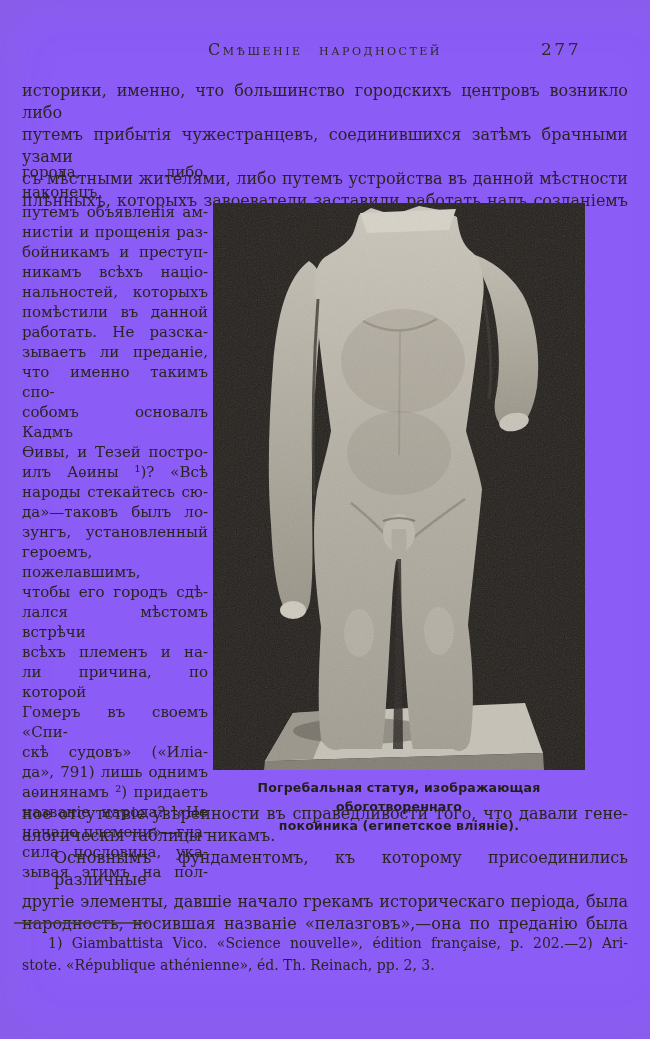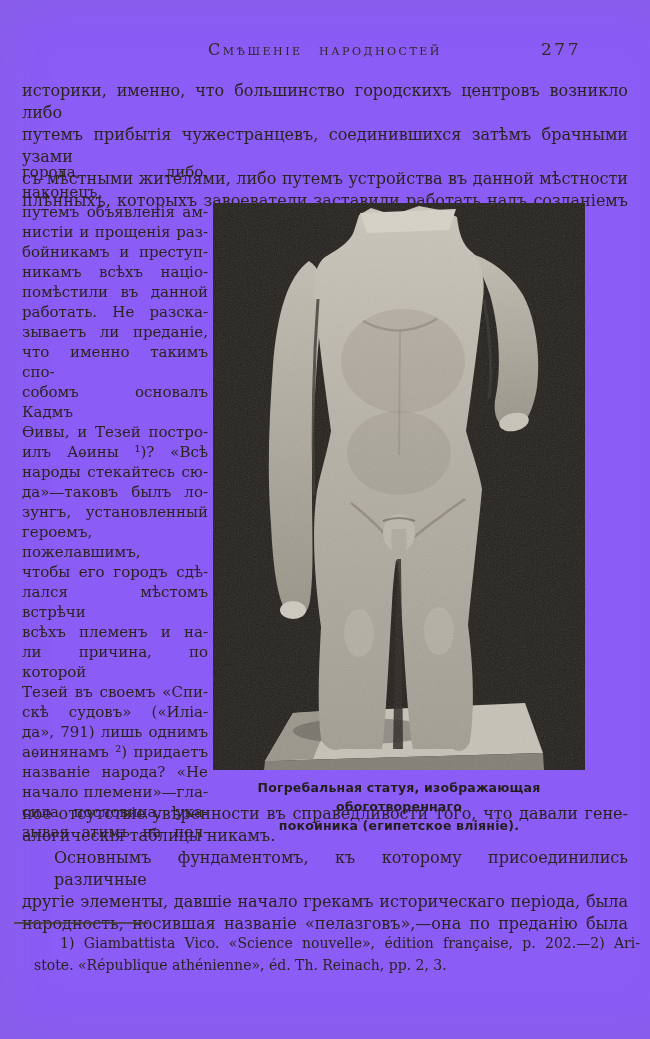--- a/index.html
+++ b/index.html
@@ -43,21 +43,21 @@
     margin-top:8px;
     font-family:"DejaVu Sans", sans-serif;
     font-weight:bold;font-size:12.5px;line-height:19px;
     text-align:center;color:#221f1b;letter-spacing:.2px;
   }
   
   .fn-rule{
     position:absolute;left:14px;top:922px;
     width:134px;height:2px;background:#44403a;opacity:.85;
   }
-  .fn-block{position:absolute;top:933px;left:34px;width:606px;}
+  .fn-block{position:absolute;top:933px;left:22px;width:606px;}
   .fn-block .line{font-size:14px;line-height:21.5px;}
   .fn-block .line.indent{padding-left:26px;}
 </style>
 </head>
 <body>
 
 <div class="page">
 
   <div class="header-title">Смѣшеніе народностей</div>
   <div class="page-number">277</div>
@@ -68,36 +68,37 @@
     <div class="line">съ мѣстными жителями, либо путемъ устройства въ данной мѣстности</div>
     <div class="line">плѣнныхъ, которыхъ завоеватели заставили работать надъ созданіемъ</div>
   </div>
 
   <div class="left-col">
     <div class="line">города, либо, наконецъ,</div>
     <div class="line">путемъ объявленія ам-</div>
     <div class="line">нистіи и прощенія раз-</div>
     <div class="line">бойникамъ и преступ-</div>
     <div class="line">никамъ всѣхъ націо-</div>
+    <div class="line">нальностей, которыхъ</div>
     <div class="line">помѣстили въ данной</div>
     <div class="line">работать. Не разска-</div>
     <div class="line">зываетъ ли преданіе,</div>
     <div class="line">что именно такимъ спо-</div>
     <div class="line">собомъ основалъ Кадмъ</div>
     <div class="line">Ѳивы, и Тезей постро-</div>
     <div class="line">илъ Аѳины ¹)? «Всѣ</div>
     <div class="line">народы стекайтесь сю-</div>
     <div class="line">да»—таковъ былъ ло-</div>
     <div class="line">зунгъ, установленный</div>
     <div class="line">героемъ, пожелавшимъ,</div>
     <div class="line">чтобы его городъ сдѣ-</div>
     <div class="line">лался мѣстомъ встрѣчи</div>
     <div class="line">всѣхъ племенъ и на-</div>
     <div class="line">ли причина, по которой</div>
-    <div class="line">Тезей въ своемъ «Спи-</div>
+    <div class="line">Гомеръ въ своемъ «Спи-</div>
     <div class="line">скѣ судовъ» («Иліа-</div>
     <div class="line">да», 791) лишь однимъ</div>
     <div class="line">аѳинянамъ ²) придаетъ</div>
     <div class="line">названіе народа? «Не</div>
     <div class="line">начало племени»—гла-</div>
     <div class="line">сила пословица, ука-</div>
     <div class="line">зывая этимъ на пол-</div>
   </div>
 
   <div class="figure">

